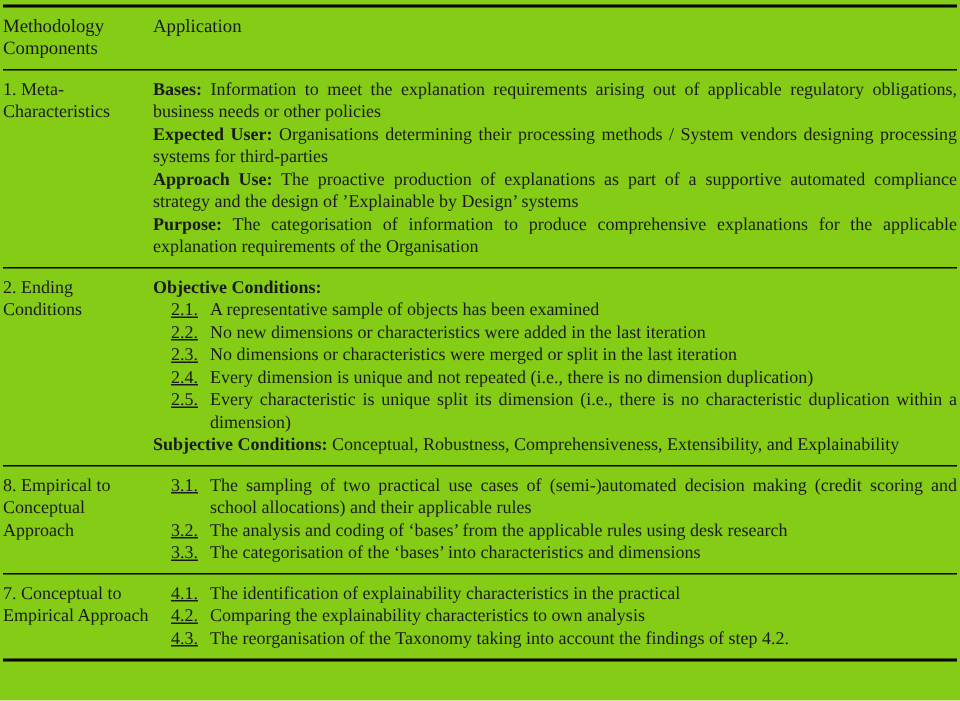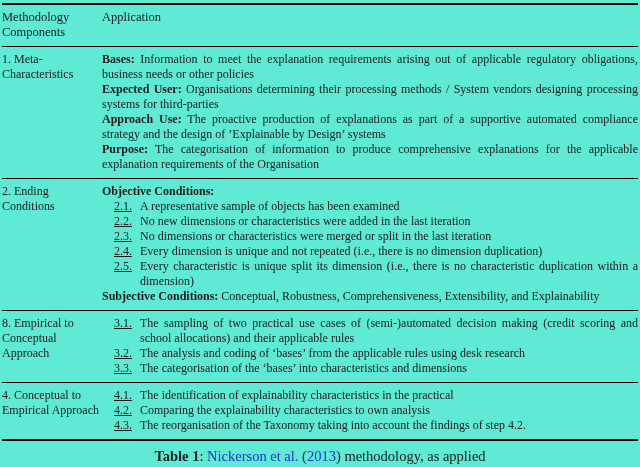--- a/index.html
+++ b/index.html
@@ -1,19 +1,19 @@
 <!DOCTYPE html>
 <html><head>
 <meta charset="utf-8">
 <style>
   html,body{margin:0;padding:0;background:#ffffff;}
   .page{
     width:640px;height:467px;box-sizing:border-box;
     font-family:"Liberation Serif","DejaVu Serif",serif;
-    color:#1a1a1a;background:#5eead4;
+    color:#1a1a1a;background:#84cc16;
     padding:3px 4px 0 2px;
     overflow:hidden;
   }
   table.tbl{
     width:636px;border-collapse:collapse;
     border-top:2px solid #000;border-bottom:2px solid #000;
     font-size:12px;line-height:15px;
   }
   table.tbl th, table.tbl td{
     vertical-align:top;text-align:left;font-weight:normal;
@@ -105,35 +105,34 @@
               <span class="itxt">The analysis and coding of ‘bases’ from the applicable rules using desk research</span>
             </div>
           <div class="li">
               <span class="num">3.3.</span>
               <span class="itxt">The categorisation of the ‘bases’ into characteristics and dimensions</span>
             </div>
         </td>
       </tr>
 
       <tr>
-        <td class="comp">4. Conceptual to Empirical Approach</td>
+        <td class="comp">7. Conceptual to Empirical Approach</td>
         <td class="app">
           <div class="li">
               <span class="num">4.1.</span>
               <span class="itxt">The identification of explainability characteristics in the practical</span>
             </div>
           <div class="li">
               <span class="num">4.2.</span>
               <span class="itxt">Comparing the explainability characteristics to own analysis</span>
             </div>
           <div class="li">
               <span class="num">4.3.</span>
               <span class="itxt">The reorganisation of the Taxonomy taking into account the findings of step 4.2.</span>
             </div>
         </td>
       </tr>
 
     </tbody>
   </table>
 
-  <div class="caption"><span class="b">Table 1</span><span>: </span><span class="link" style="color: rgb(34, 51, 204);">Nickerson et al.</span><span> (</span><span class="link" style="color: rgb(34, 51, 204);">2013</span><span>) methodology, as applied</span></div>
 
 </div>
 
 </body></html>

